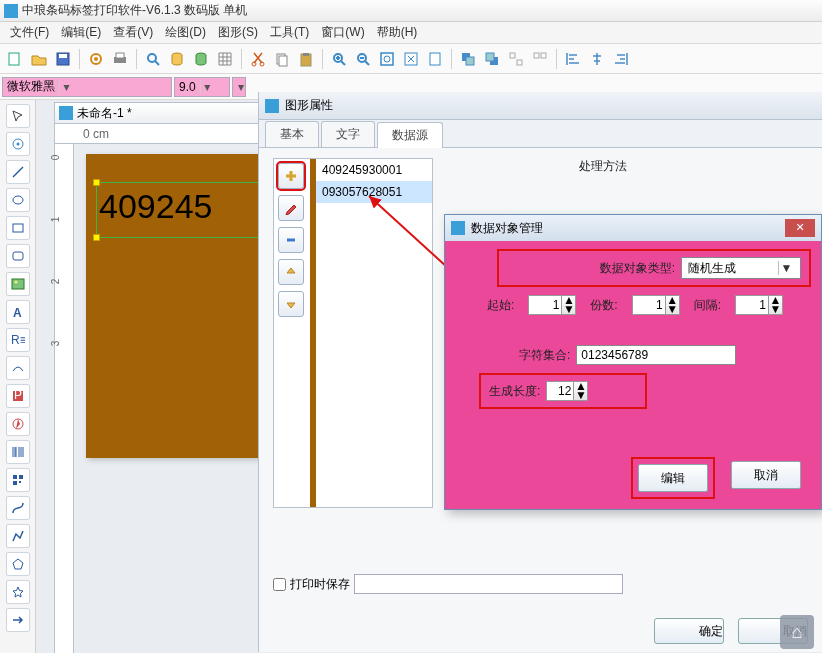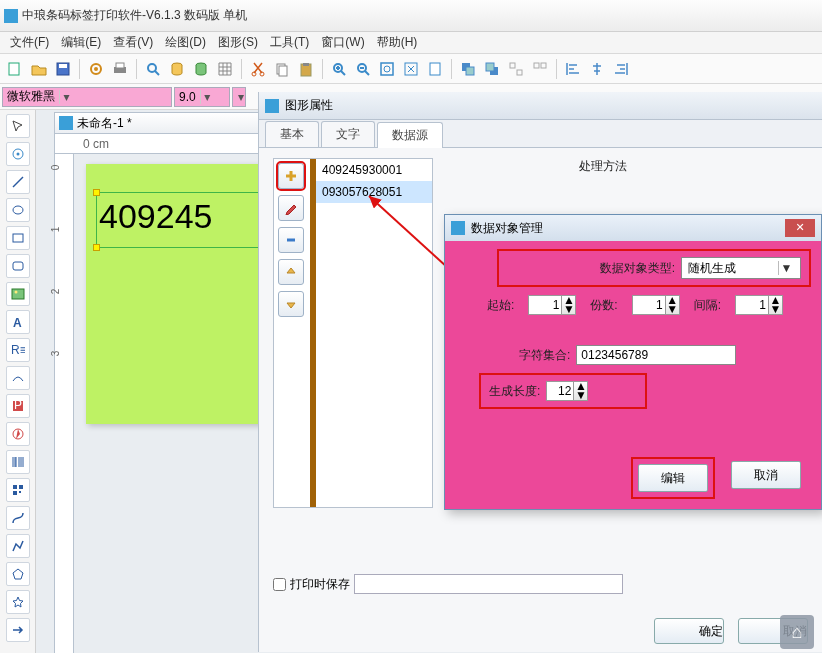--- a/index.html
+++ b/index.html
@@ -1,18 +1,18 @@
 <!DOCTYPE html>
 <html><head>
 <meta charset="utf-8">
 <style>
 * { box-sizing: border-box; margin: 0; padding: 0; font-family: "Microsoft YaHei", Arial, sans-serif; font-size: 12px; }
 body { background: #f0f0f0; width: 822px; height: 653px; overflow: hidden; position: relative; }
 
-.titlebar { background: linear-gradient(#fdfdfd,#ececec); height: 32px; display: flex; align-items: center; padding: 0 4px; border-bottom: 1px solid #d0d0d0; }
+.titlebar { background: linear-gradient(#fdfdfd,#ececec); height: 22px; display: flex; align-items: center; padding: 0 4px; border-bottom: 1px solid #d0d0d0; }
 .titlebar .icon { width: 14px; height: 14px; background: #3a9fd8; margin-right: 4px; }
 .titlebar .title { color: #333; }
 
 .menubar { background: #f5f5f5; height: 22px; display: flex; align-items: center; padding: 0 4px; border-bottom: 1px solid #d9d9d9; }
 .menubar span { padding: 2px 6px; color: #333; cursor: default; }
 
 .toolbar { background: #fafafa; height: 30px; display: flex; align-items: center; padding: 0 4px; border-bottom: 1px solid #d9d9d9; gap: 2px; }
 .toolbar .tbtn { width: 22px; height: 22px; border: 1px solid transparent; border-radius: 2px; display: flex; align-items: center; justify-content: center; cursor: pointer; }
 .toolbar .sep { width: 1px; height: 20px; background: #d0d0d0; margin: 0 3px; }
 
@@ -25,21 +25,21 @@
 .lefttools .lt { width: 24px; height: 24px; border: 1px solid #cfd6df; border-radius: 2px; background: #fff; display: flex; align-items: center; justify-content: center; cursor: pointer; }
 
 .canvas-area { flex: 1; background: #e9edf1; position: relative; overflow: hidden; }
 .docwin { position: absolute; left: 18px; top: 2px; width: 600px; }
 .docwin .doctitle { background: linear-gradient(#fff,#eceff3); border: 1px solid #b7c2cf; height: 22px; display: flex; align-items: center; padding: 0 4px; }
 .docwin .doctitle .icon { width: 14px; height: 14px; background: #3a9fd8; margin-right: 4px; }
 .rulerH { height: 20px; background: #fff; border: 1px solid #b7c2cf; border-top: none; font-size: 10px; padding-left: 28px; color: #666; display: flex; align-items: center; }
 .rulerV { position: absolute; left: 18px; top: 44px; width: 20px; height: 560px; background: #fff; border: 1px solid #b7c2cf; border-top: none; }
 .rulerV .tick { font-size: 10px; color: #666; transform: rotate(-90deg); position: absolute; }
 .canvas { position: absolute; left: 40px; top: 44px; right: 0; bottom: 0; background: #e9edf1; }
-.page { position: absolute; left: 10px; top: 10px; width: 200px; height: 260px; background: #bef264; box-shadow: 2px 2px 6px rgba(0,0,0,.2); }
+.page { position: absolute; left: 10px; top: 10px; width: 200px; height: 304px; background: #a16207; box-shadow: 2px 2px 6px rgba(0,0,0,.2); }
 .textobj { position: absolute; left: 10px; top: 28px; width: 180px; height: 56px; border: 1px solid #3FB548; }
 .textobj .handle { position: absolute; width: 7px; height: 7px; background: #fff200; border: 1px solid #caa000; }
 .textobj .h1 { left:-4px; top:-4px; } .textobj .h2 { right:-4px; top:-4px; }
 .textobj .h3 { left:-4px; bottom:-4px; } .textobj .h4 { right:-4px; bottom:-4px; }
 .textobj .txt { font-size: 34px; font-family: Arial; color: #000; padding: 4px 2px; white-space: nowrap; overflow: hidden; }
 
 
 .proppanel { position: absolute; right: 0; top: 92px; width: 564px; height: 560px; background: #f6f7f9; border-left: 1px solid #b7c2cf; }
 .proppanel .pptitle { height: 28px; background: linear-gradient(#f0f4f9,#dbe3ec); display: flex; align-items: center; padding: 0 6px; border-bottom: 1px solid #b7c2cf; }
 .proppanel .pptitle .icon { width: 14px; height: 14px; background: #3a9fd8; margin-right: 6px; }

